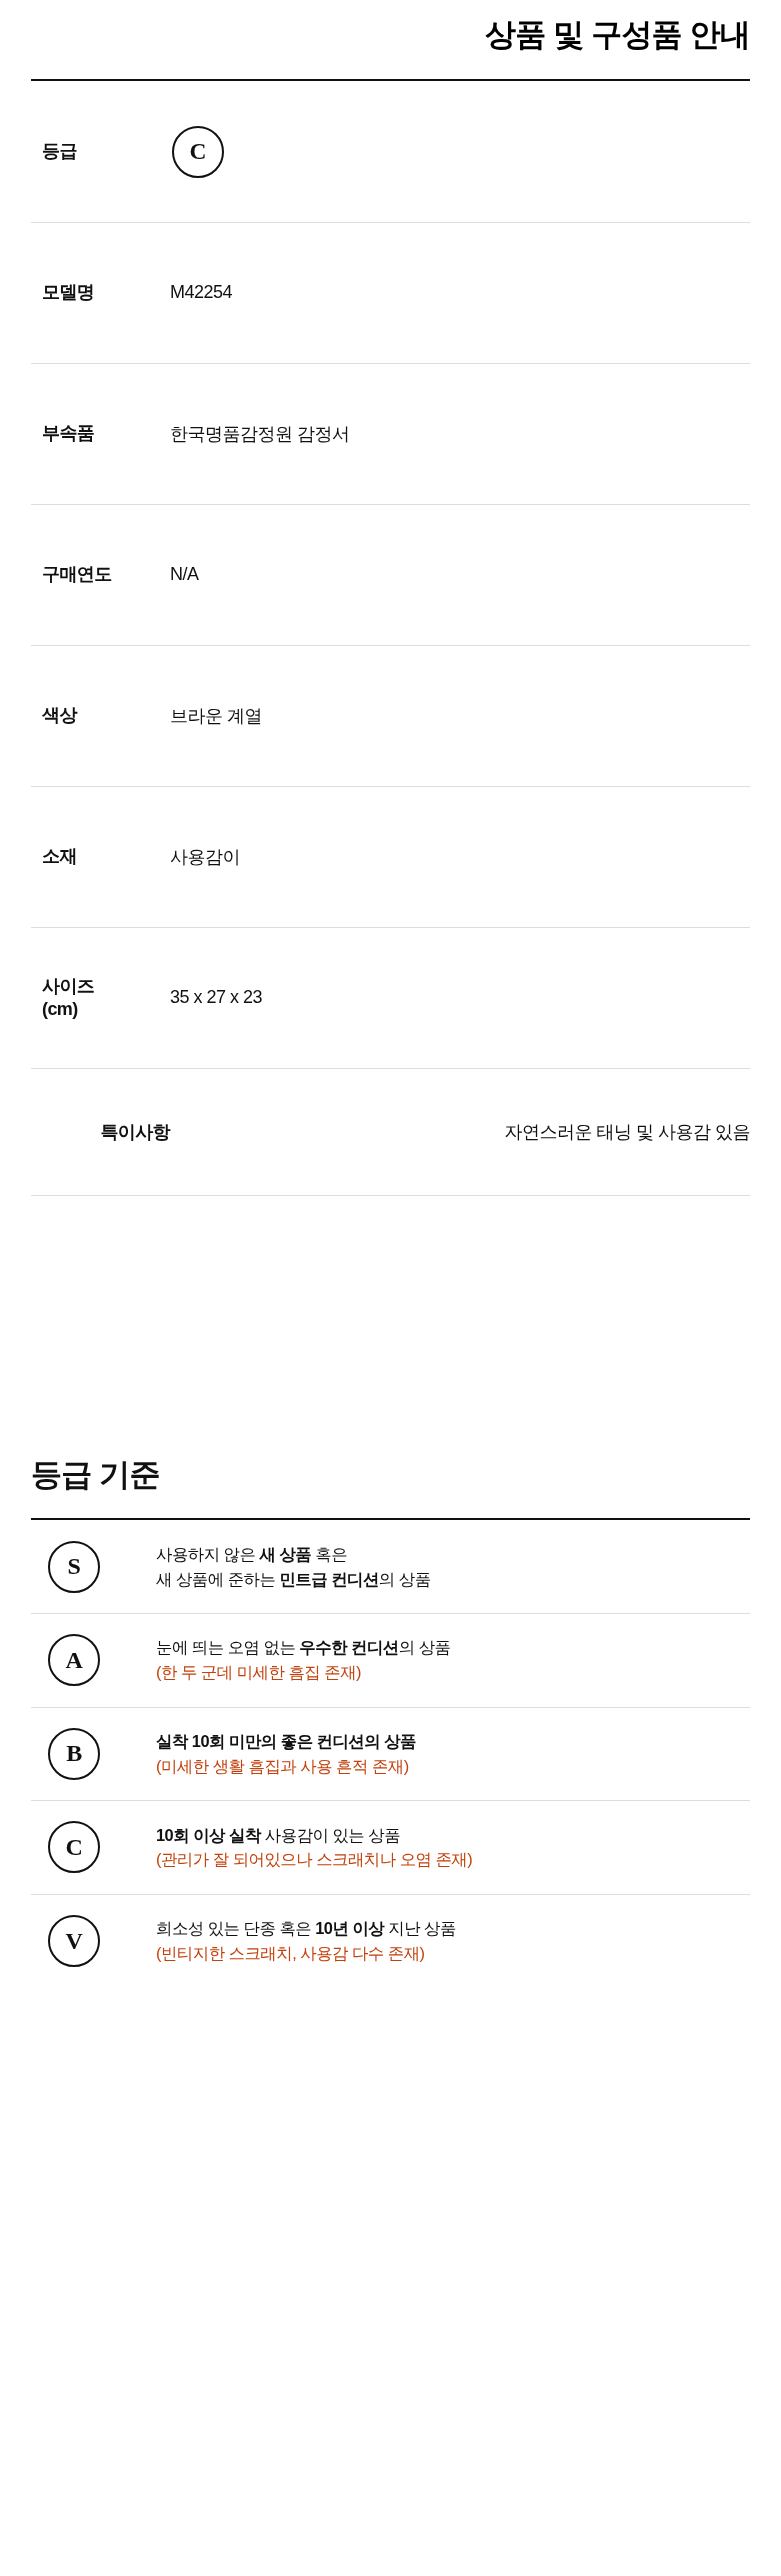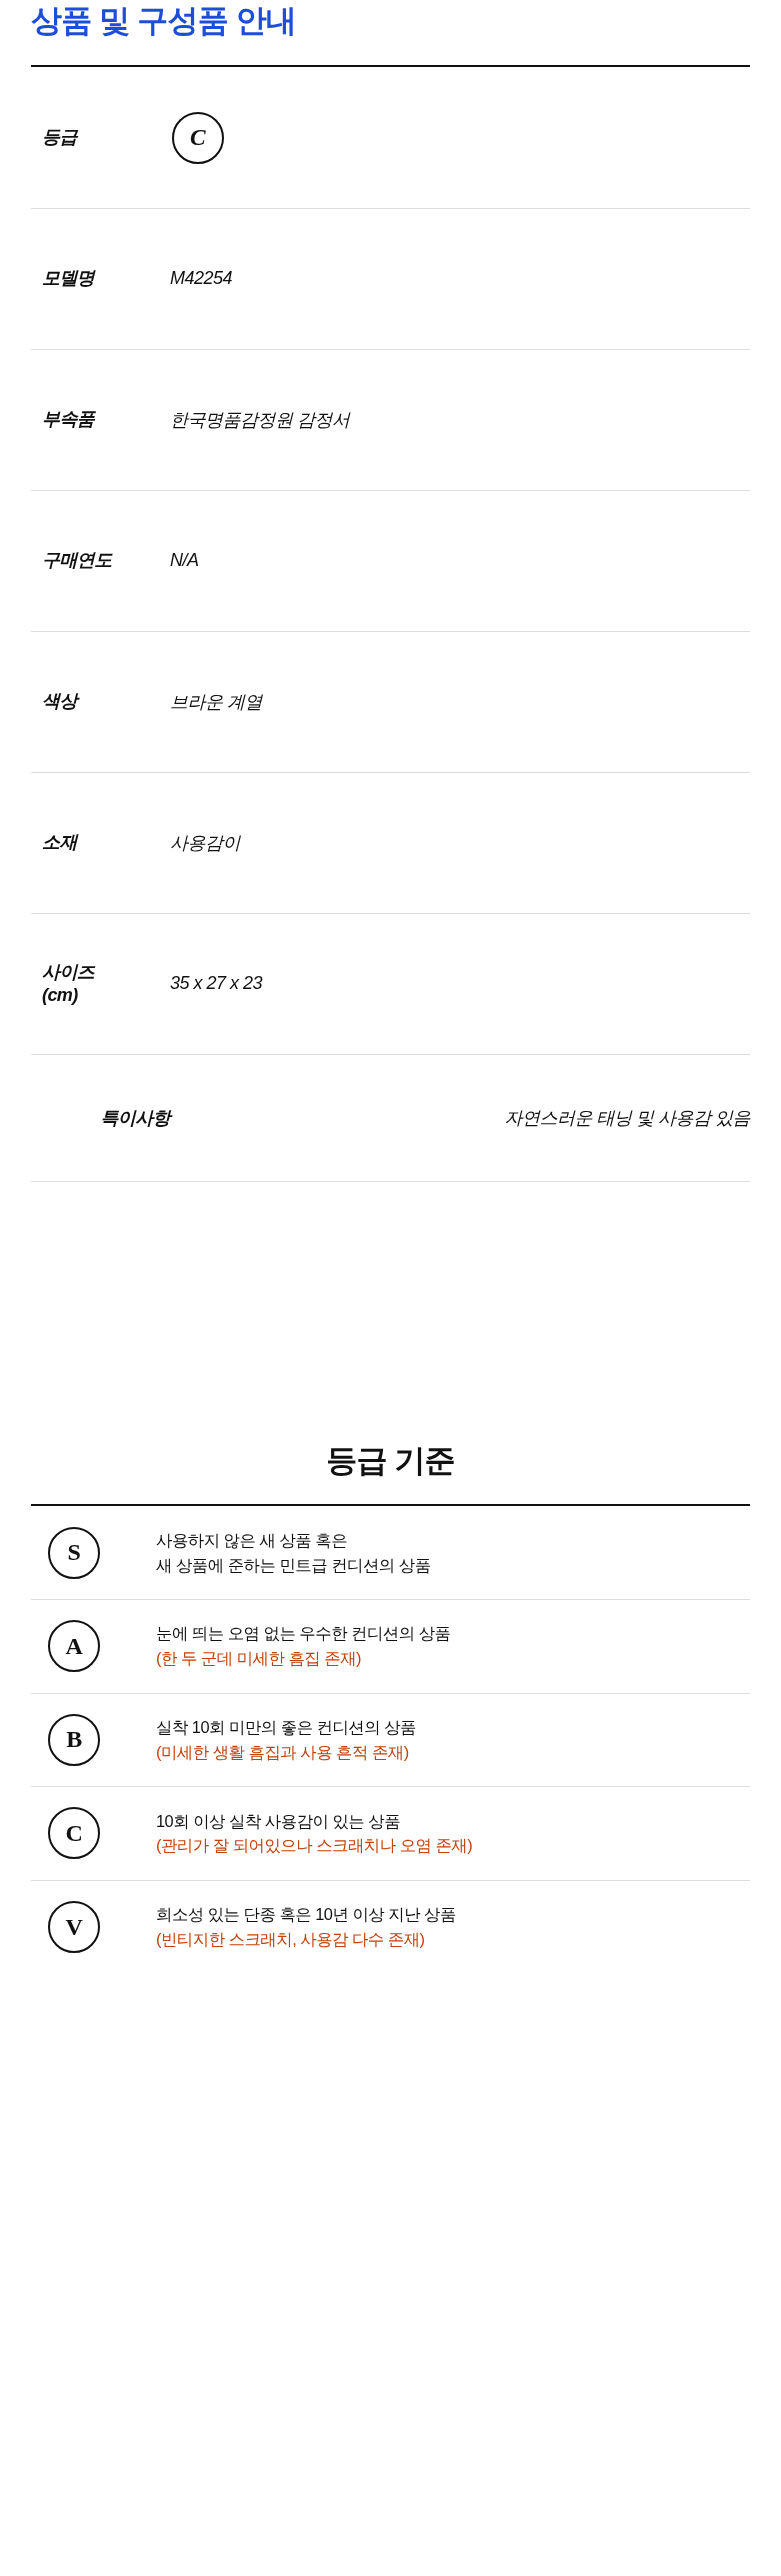--- a/index.html
+++ b/index.html
@@ -20,42 +20,42 @@
     margin: 0 auto;
     padding: 0;
     position: relative;
   }
 
   
   .section-one {
     padding: 0 31px;
   }
   .title-main {
-    text-align: left;
+    text-align: right;
     font-size: 31px;
     font-weight: bold;
     letter-spacing: -0.8px;
-    color: #1d4ed8;
+    color: #000000;
+    padding-top: 14px;
     padding-bottom: 23.4px;
   }
   .rule-thick {
     border-top: 2.3px solid #111111;
     width: 100%;
   }
   .rule-thin {
     border-top: 0.8px solid #dddddd;
     width: 100%;
   }
   .spec-table {
     width: 100%;
     border-collapse: collapse;
   }
   .spec-row {
     border-bottom: 0.8px solid #dddddd;
-    font-style: italic;
   }
   .spec-row:last-child {
     border-bottom: none;
     text-align: right;
   }
   .spec-label {
     width: 139px;
     padding: 0 0 0 11px;
     vertical-align: middle;
     font-size: 18px;
@@ -103,21 +103,21 @@
   
   .section-gap {
     height: 258px;
   }
 
   
   .section-two {
     padding: 0 31px;
   }
   .title-sub {
-    text-align: center;
+    text-align: left;
     font-size: 31px;
     font-weight: bold;
     letter-spacing: -0.8px;
     color: #111111;
     padding-bottom: 22px;
   }
   .grade-table {
     width: 100%;
     border-collapse: collapse;
   }
@@ -152,21 +152,21 @@
   }
   .grade-line {
     font-size: 16.4px;
     line-height: 1.52;
     letter-spacing: -0.5px;
     color: #111111;
   }
   .grade-line.muted {
     color: #c2410c;
   }
-  .b { font-weight: normal; }
+  .b { font-weight: bold; }
 </style>
 </head>
 <body>
 
 <div class="page">
 
   <div class="section-one">
 
     <div class="title-main">상품 및 구성품 안내</div>
 

